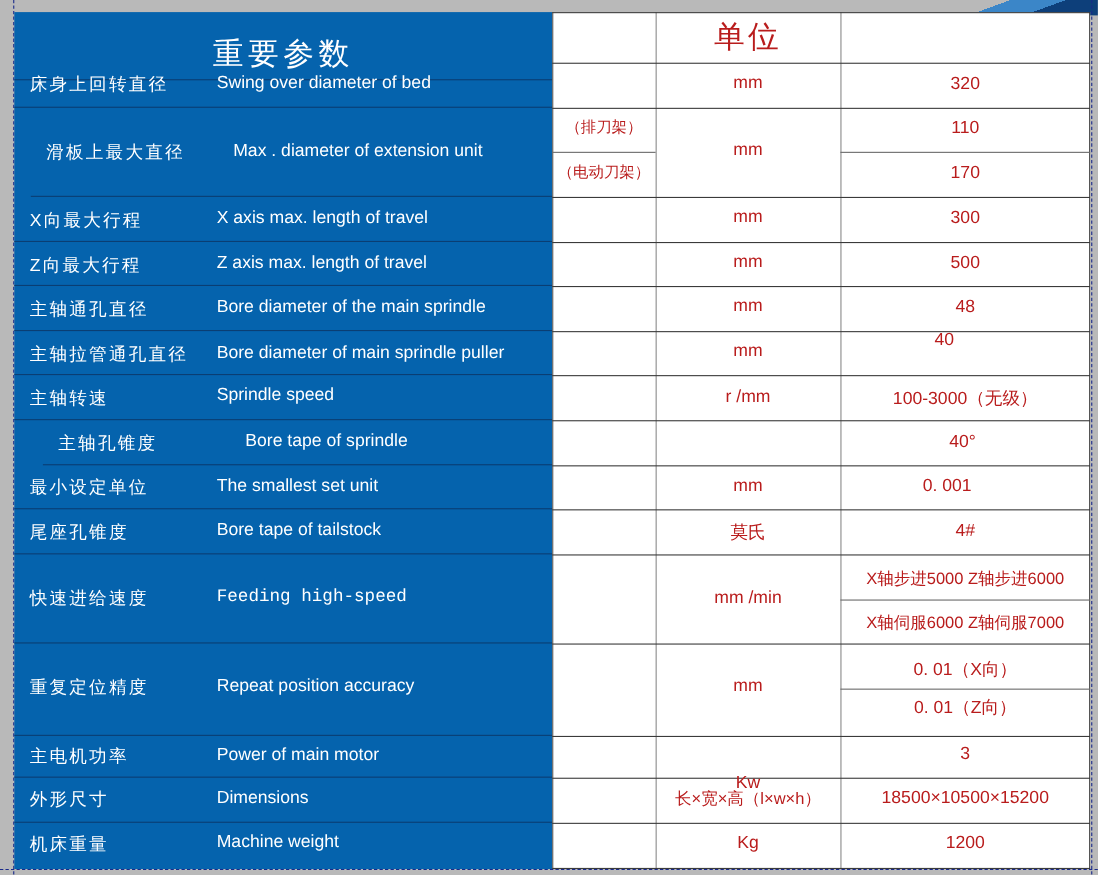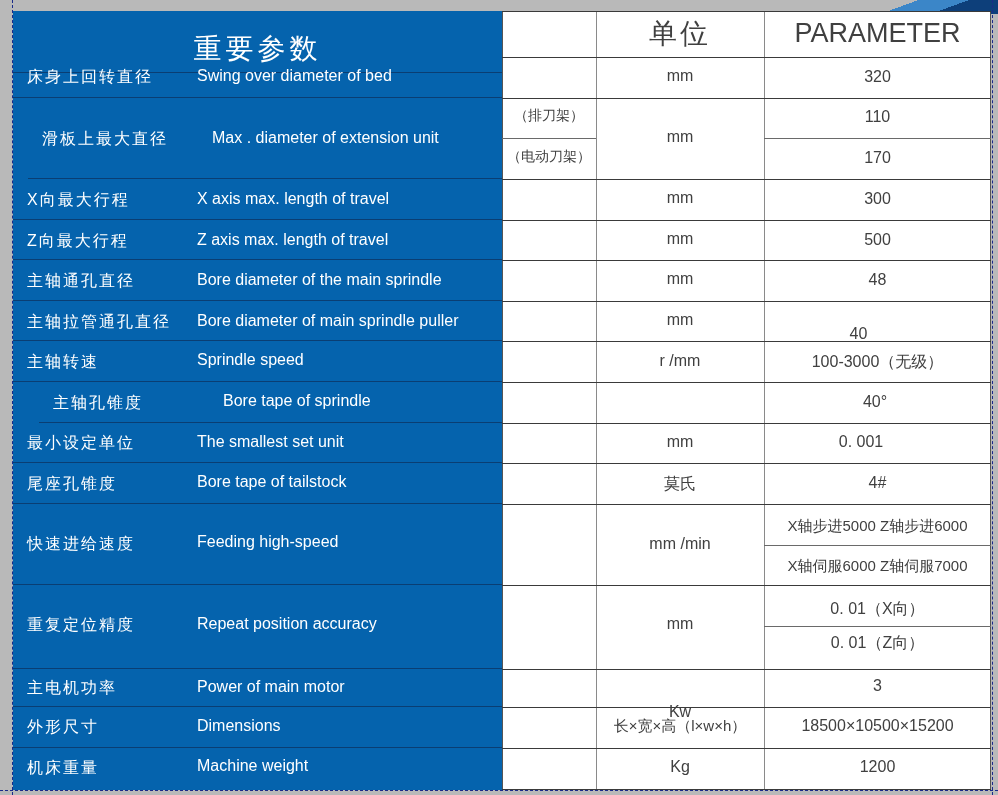--- a/index.html
+++ b/index.html
@@ -32,21 +32,21 @@
     white-space:nowrap;
   }
   .en {
     position:absolute; left:184px; color:#ffffff; font-size:16px; white-space:nowrap;
   }
   .title-cn {
     position:absolute; left:0; width:100%; text-align:center; top:0; height:46px; line-height:44px;
     color:#fff; font-size:28px; letter-spacing:4px;
   }
 
-  .cell { position:absolute; text-align:center; color:#404040; font-size:16px; white-space:nowrap; box-sizing:border-box; }
+  .cell { position:absolute; text-align:center; color:#b91c1c; font-size:16px; white-space:nowrap; box-sizing:border-box; }
   .vline { position:absolute; width:1px; background:#8a8a8a; }
   .hline { position:absolute; height:1px; background:#3a3a3a; }
   .hline-light { position:absolute; height:1px; background:#6a6a6a; }
 </style>
 </head>
 <body>
 
 <div class="corner"></div>
 <div class="frame-left"></div>
 <div class="frame-right"></div>
@@ -90,21 +90,21 @@
     <span class="en" style="top:10px">Bore tape of sprindle</span>
   </div>
   <div class="row blue-row" style="top:412px;height:40px;">
     <span class="cn" style="top:10px">最小设定单位</span>
     <span class="en" style="top:10px">The smallest set unit</span>
   </div>
   <div class="row blue-row" style="top:452px;height:41px;">
     <span class="cn" style="top:11px">尾座孔锥度</span>
     <span class="en" style="top:10px">Bore tape of tailstock</span>
   </div>
-  <div class="row blue-row" style="top:493px;height:81px;">
+  <div class="row blue-row" style="top:493px;height:81px;font-family:Liberation Mono, monospace;">
     <span class="cn" style="top:30px">快速进给速度</span>
     <span class="en" style="top:29px">Feeding high-speed</span>
   </div>
   <div class="row blue-row" style="top:574px;height:84px;">
     <span class="cn" style="top:30px">重复定位精度</span>
     <span class="en" style="top:30px">Repeat position accuracy</span>
   </div>
   <div class="row blue-row" style="top:658px;height:38px;">
     <span class="cn" style="top:9px">主电机功率</span>
     <span class="en" style="top:9px">Power of main motor</span>
@@ -142,42 +142,41 @@
   <div class="hline" style="left:0;width:489px;top:493px;"></div>
   <div class="hline-light" style="left:262px;width:227px;top:534px;"></div>
   <div class="hline" style="left:0;width:489px;top:574px;"></div>
   <div class="hline-light" style="left:262px;width:227px;top:615px;"></div>
   <div class="hline" style="left:0;width:489px;top:658px;"></div>
   <div class="hline" style="left:0;width:489px;top:696px;"></div>
   <div class="hline" style="left:0;width:489px;top:737px;"></div>
   <div class="hline" style="left:0;width:489px;top:778px;"></div>
 
   <div class="cell" style="left:94px;width:168px;top:4px;font-size:28px;letter-spacing:3px;">单位</div>
-  <div class="cell" style="left:262px;width:227px;top:7px;font-size:27px;">PARAMETER</div>
 
   <div class="cell" style="left:94px;width:168px;top:56px;">mm</div>
   <div class="cell" style="left:262px;width:227px;top:57px;">320</div>
 
   <div class="cell" style="left:0;width:94px;top:96px;font-size:14px;">（排刀架）</div>
   <div class="cell" style="left:0;width:94px;top:137px;font-size:14px;">（电动刀架）</div>
   <div class="cell" style="left:94px;width:168px;top:117px;">mm</div>
   <div class="cell" style="left:262px;width:227px;top:97px;text-align:center;">110</div>
   <div class="cell" style="left:262px;width:227px;top:138px;">170</div>
 
   <div class="cell" style="left:94px;width:168px;top:178px;">mm</div>
   <div class="cell" style="left:262px;width:227px;top:179px;">300</div>
 
   <div class="cell" style="left:94px;width:168px;top:219px;">mm</div>
   <div class="cell" style="left:262px;width:227px;top:220px;">500</div>
 
   <div class="cell" style="left:94px;width:168px;top:259px;">mm</div>
   <div class="cell" style="left:262px;width:227px;top:260px;">48</div>
 
   <div class="cell" style="left:94px;width:168px;top:300px;">mm</div>
-  <div class="cell" style="left:262px;width:189px;top:314px;">40</div>
+  <div class="cell" style="left:262px;width:189px;top:290px;">40</div>
 
   <div class="cell" style="left:94px;width:168px;top:341px;">r /mm</div>
   <div class="cell" style="left:262px;width:227px;top:341px;">100-3000（无级）</div>
 
   <div class="cell" style="left:94px;width:168px;top:381px;"></div>
   <div class="cell" style="left:262px;width:222px;top:382px;">40°</div>
 
   <div class="cell" style="left:94px;width:168px;top:422px;">mm</div>
   <div class="cell" style="left:262px;width:194px;top:422px;">0. 001</div>
 

